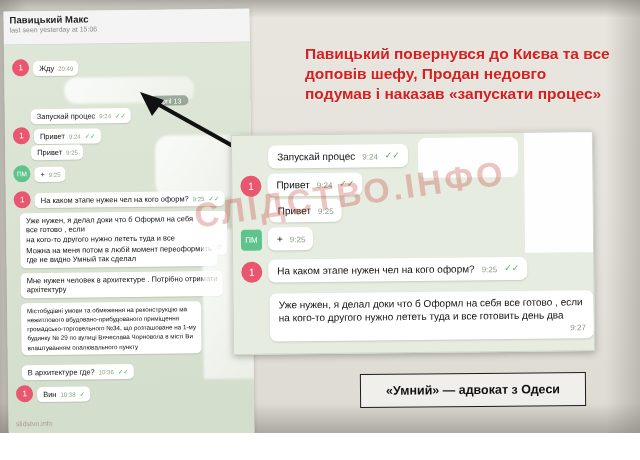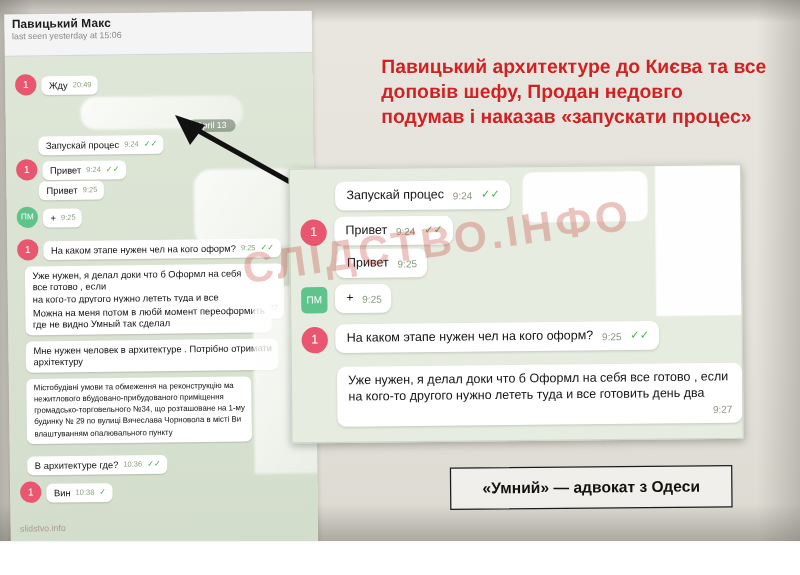--- a/index.html
+++ b/index.html
@@ -349,21 +349,21 @@
           <span class="txt">Вин</span>
           <span class="meta">10:38</span>
           <span class="ticks">✓</span>
         </div>
       </div>
 
       <div class="smudge" style="left:196px; top:186px; width:58px; height:150px;"></div>
     </div>
   </div>
 
-  <div class="headline">Павицький архитектуре до Києва та все доповів шефу, Продан недовго подумав і наказав «запускати процес»</div>
+  <div class="headline">Павицький повернувся до Києва та все доповів шефу, Продан недовго подумав і наказав «запускати процес»</div>
 
   <svg class="arrow" width="130" height="80" viewBox="0 0 130 80">
     <path d="M128,74 L24,16" stroke="#111111" stroke-width="4" fill="none"></path>
     <path d="M10,6 L34,14 L22,30 Z" fill="#111111"></path>
   </svg>
 
   <div class="zoom-panel">
 
     <div class="zsmudge" style="left:186px; top:4px; width:100px; height:40px; border-radius:8px;"></div>
     <div class="zsmudge" style="left:292px; top:0px; width:70px; height:120px;"></div>

